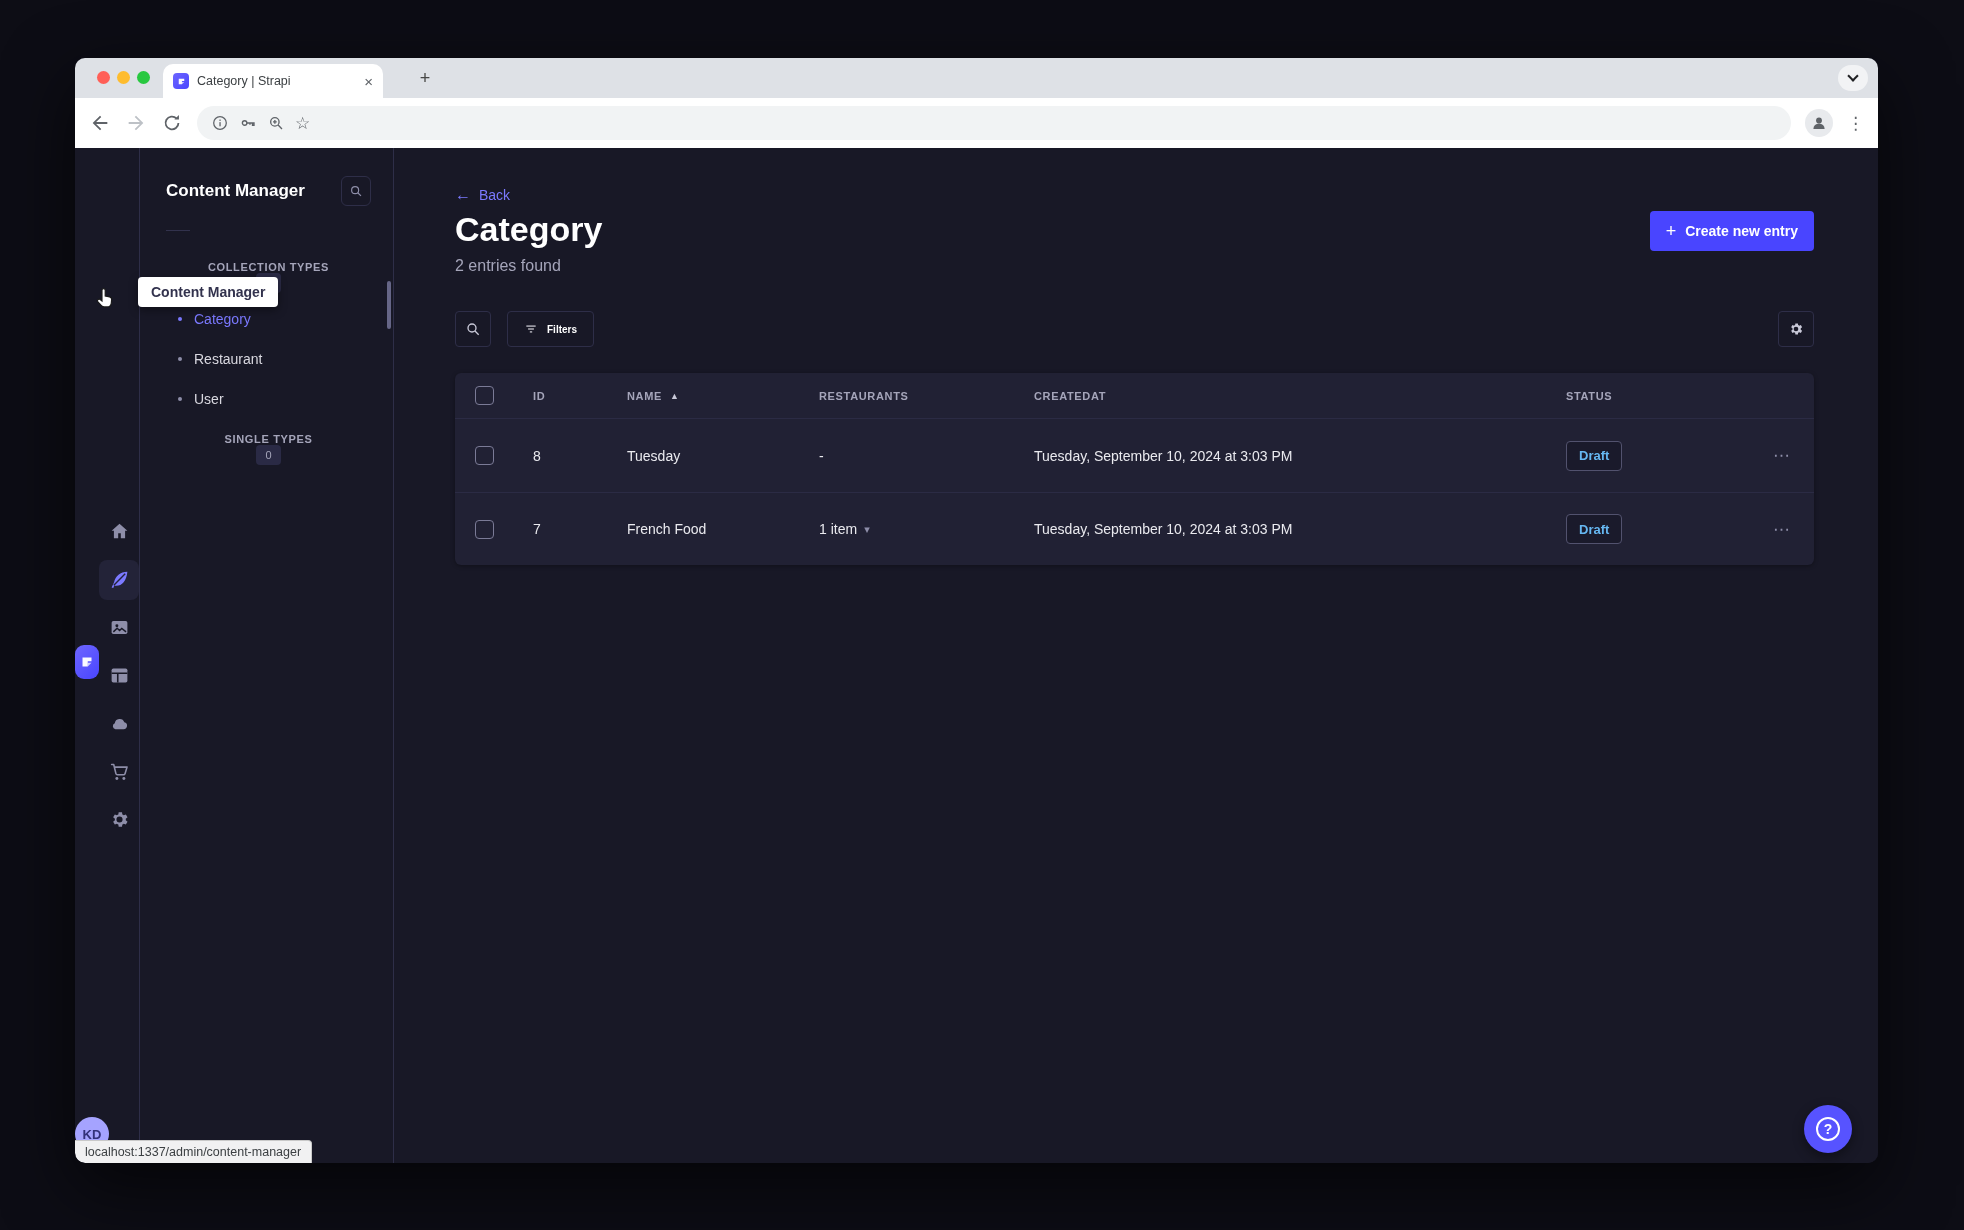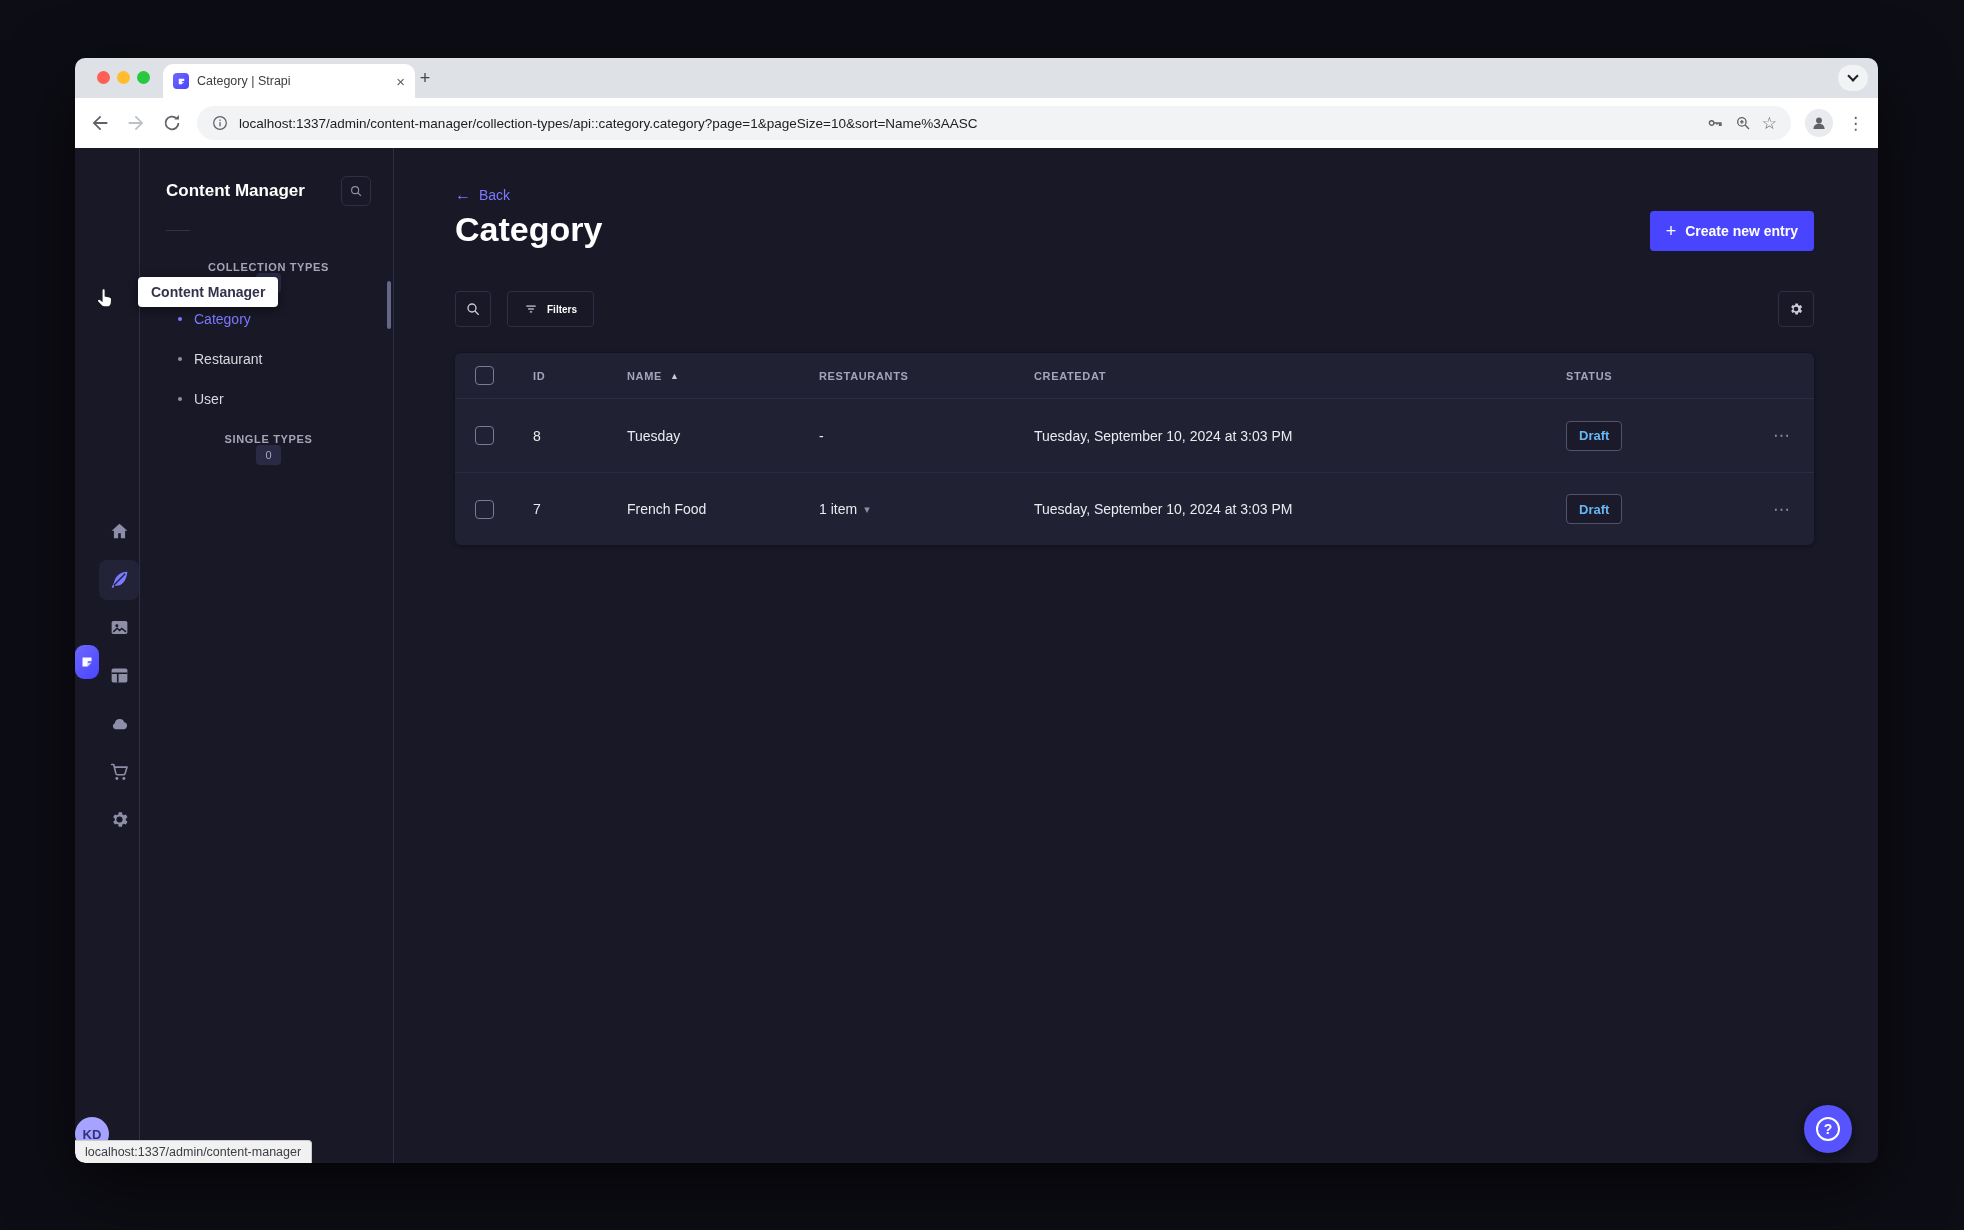--- a/index.html
+++ b/index.html
@@ -10,21 +10,21 @@
   html,body{width:1964px;height:1230px;}
   body{background:#0d0d15;font-family:"Liberation Sans","DejaVu Sans",sans-serif;position:relative;overflow:hidden;}
 
   .window{position:absolute;left:75px;top:58px;width:1803px;height:1105px;border-radius:10px;
     background:var(--bg);box-shadow:0 24px 70px rgba(0,0,0,.65);overflow:hidden;}
 
   
   .tabstrip{position:relative;height:40px;background:#dee1e6;}
   .traffic{position:absolute;top:13px;width:13px;height:13px;border-radius:50%;}
   .t-red{left:22px;background:#ff5f57;} .t-yellow{left:42px;background:#febc2e;} .t-green{left:62px;background:#28c840;}
-  .tab{position:absolute;left:88px;bottom:0;width:252px;height:34px;background:#ffffff;border-radius:10px 10px 0 0;
+  .tab{position:absolute;left:88px;bottom:0;width:220px;height:34px;background:#ffffff;border-radius:10px 10px 0 0;
     display:flex;align-items:center;gap:8px;padding:0 10px;}
   .favicon{width:16px;height:16px;border-radius:4px;background:linear-gradient(135deg,#6e66ff,#4945ff);display:flex;align-items:center;justify-content:center;flex:none;}
   .tab-title{font-size:12.5px;color:#3c4043;flex:1;white-space:nowrap;overflow:hidden;}
   .tab-close{font-size:15px;color:#5f6368;cursor:default;line-height:1;}
   .newtab{position:absolute;left:338px;top:8px;width:24px;height:24px;border-radius:50%;display:flex;align-items:center;justify-content:center;
     font-size:18px;color:#474746;}
   .tabsearch{position:absolute;right:10px;top:7px;width:30px;height:26px;border-radius:13px;background:#f2f3f5;display:flex;align-items:center;justify-content:center;}
   .chev{width:8px;height:8px;border-right:2px solid #202124;border-bottom:2px solid #202124;transform:rotate(45deg);margin-top:-4px;}
 
   .toolbar{height:50px;background:#ffffff;display:flex;align-items:center;padding:0 14px;gap:14px;}
@@ -143,21 +143,20 @@
     <svg class="nav-ic" viewBox="0 0 24 24">
         <path d="M19 12a7 7 0 1 1-2.1-5" fill="none" stroke="currentColor" stroke-width="2"></path>
         <path d="M19.6 3.2v5h-5z" fill="currentColor"></path>
       </svg>
     <div class="urlfield">
       <svg class="url-ic" viewBox="0 0 24 24">
           <circle cx="12" cy="12" r="8.4" fill="none" stroke="currentColor" stroke-width="1.7"></circle>
           <rect x="11.2" y="10.8" width="1.7" height="5.6" fill="currentColor"></rect>
           <rect x="11.2" y="7.4" width="1.7" height="1.8" fill="currentColor"></rect>
         </svg>
-      <span class="url-text">localhost:1337/admin/content-manager/collection-types/api::category.category?page=1&amp;pageSize=10&amp;sort=Name%3AASC</span>
       <svg class="url-ic" viewBox="0 0 24 24">
           <circle cx="7.5" cy="12" r="3" fill="none" stroke="currentColor" stroke-width="1.8"></circle>
           <path d="M10.5 12h9.5v3h-2v-3m-3.4 0v2.4" fill="none" stroke="currentColor" stroke-width="1.8"></path>
         </svg>
       <svg class="url-ic" viewBox="0 0 24 24">
           <circle cx="10.5" cy="10.5" r="5.6" fill="none" stroke="currentColor" stroke-width="1.8"></circle>
           <path d="M14.8 14.8 20 20M8 10.5h5M10.5 8v5" fill="none" stroke="currentColor" stroke-width="1.8"></path>
         </svg>
       <span class="star-glyph">☆</span>
     </div>
@@ -267,20 +266,21 @@
         <span class="back-arrow">←</span>
         <span>Back</span>
       </div>
       <div class="title-row">
         <h1 class="page-title">Category</h1>
         <button class="create-btn">
           <span class="plus-glyph">+</span>
           <span>Create new entry</span>
         </button>
       </div>
+      <div class="subtitle">2 entries found</div>
 
       <div class="actionbar">
         <div class="actionbar-left">
           <span class="sq-btn-lg">
             <svg viewBox="0 0 24 24">
                 <circle cx="10.5" cy="10.5" r="6" fill="none" stroke="currentColor" stroke-width="2"></circle>
                 <path d="M15 15l5.5 5.5" stroke="currentColor" stroke-width="2"></path>
               </svg>
           </span>
           <button class="filters-btn">

